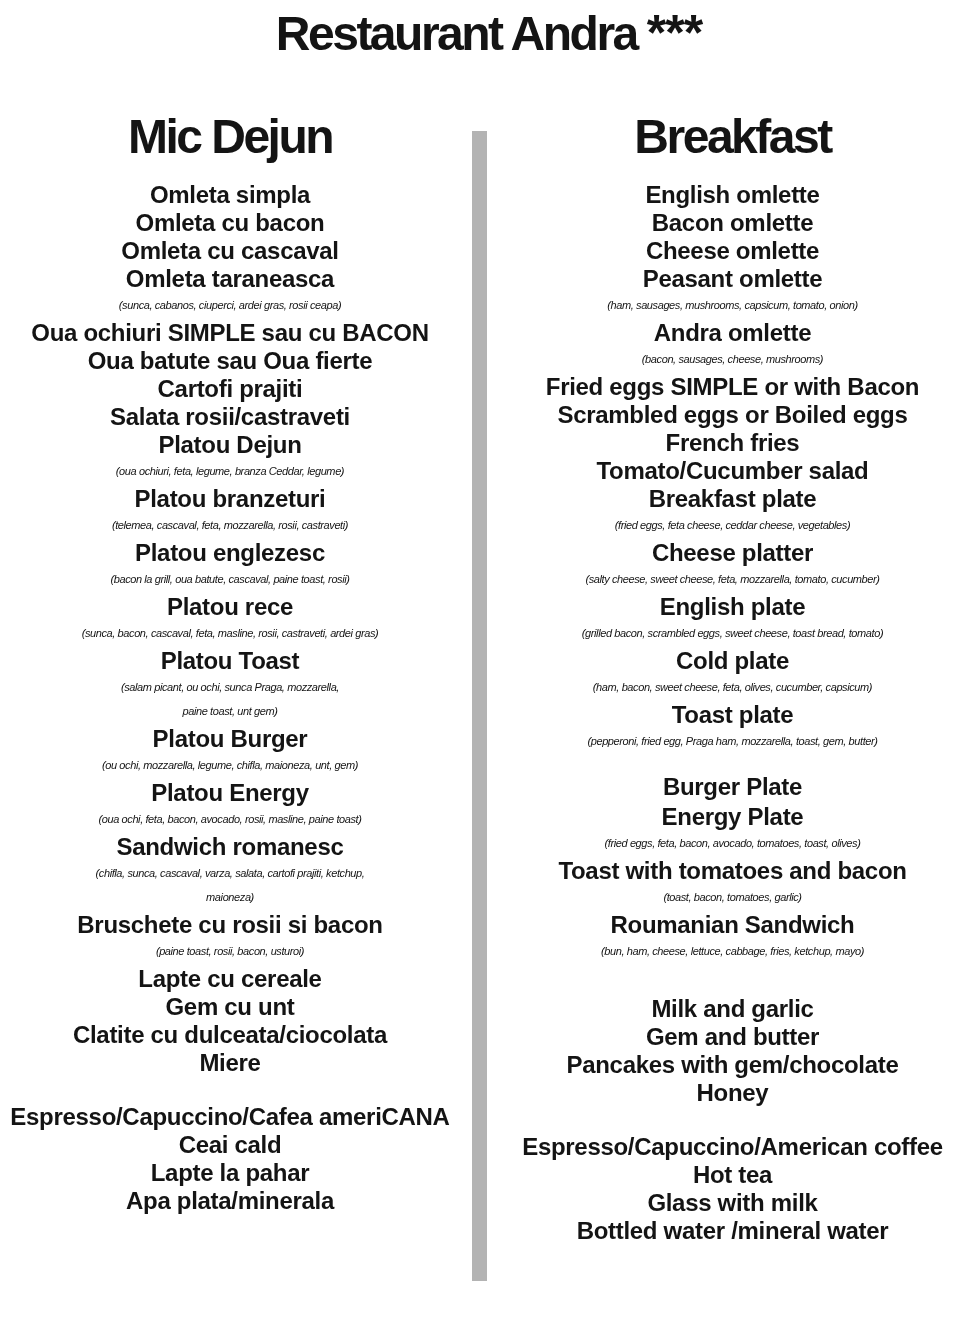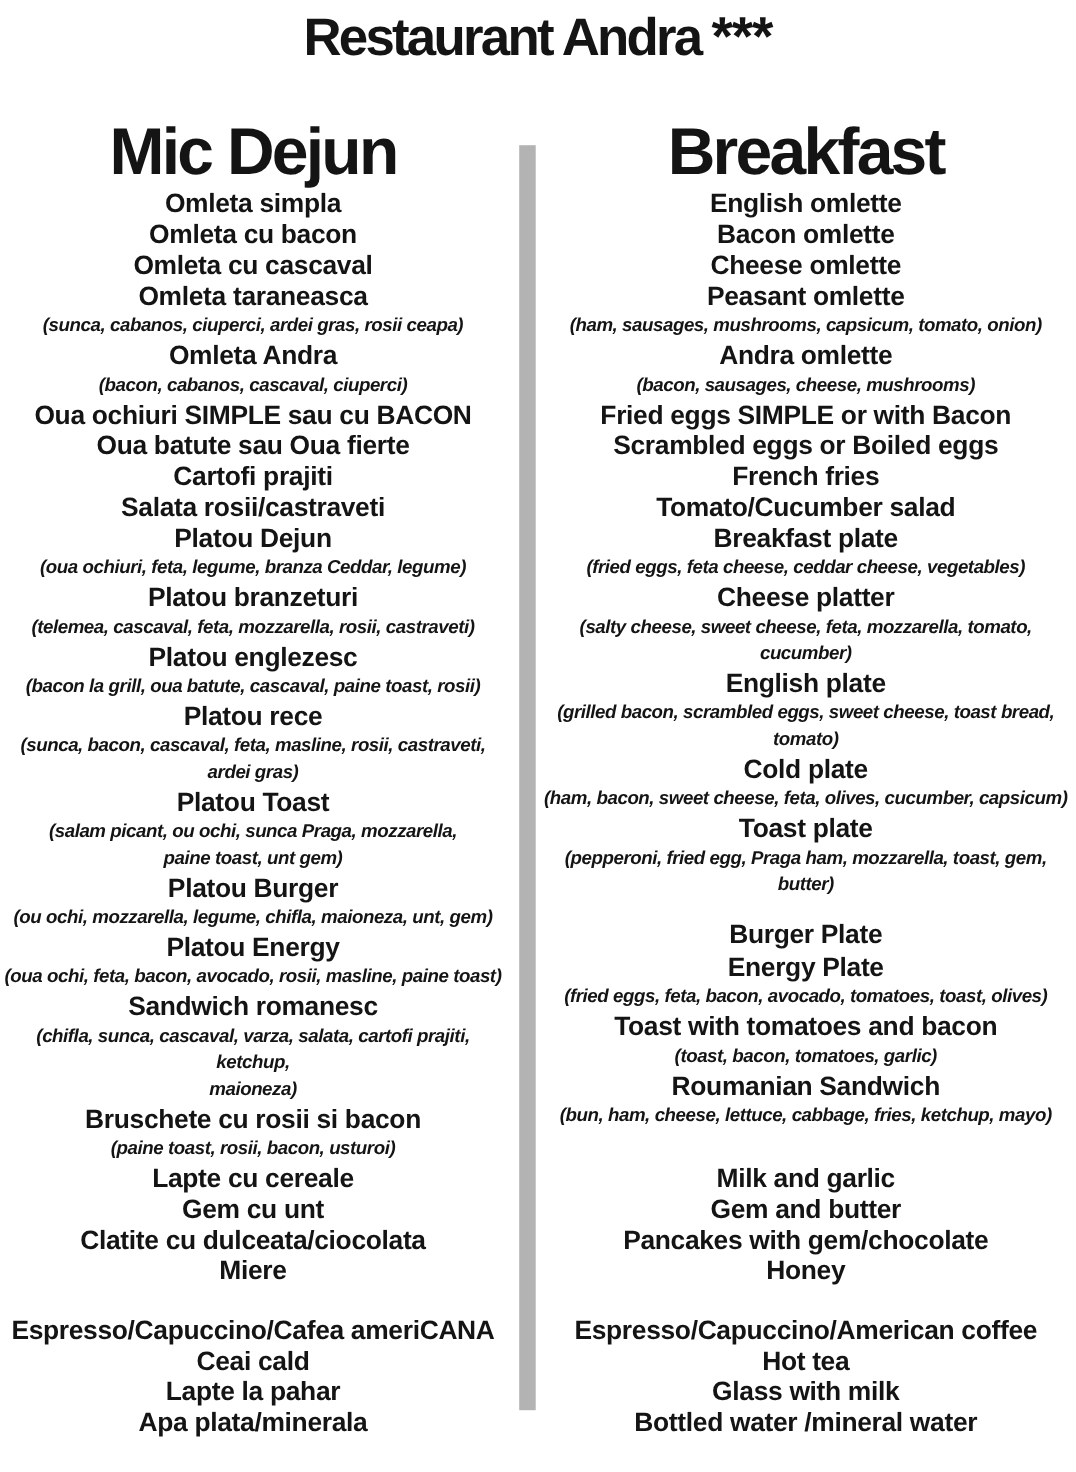--- a/index.html
+++ b/index.html
@@ -37,39 +37,38 @@
   .col-right { flex: 1; }
   .divider {
     width: 15px;
     height: 1150px;
     margin-left: 12px;
     margin-top: 28px;
     background: #b3b3b3;
     flex: none;
   }
   .col-heading {
-    margin: 0 0 0 0;
-    font-size: 60px;
+    margin: 0 0 10px 0;
+    font-size: 48px;
     font-weight: 700;
     letter-spacing: -2.5px;
     line-height: 68px;
   }
   .item-name {
     font-size: 24px;
     font-weight: 700;
     letter-spacing: -0.3px;
     line-height: 28px;
   }
   .item-note {
-    font-size: 17px;
+    font-size: 11px;
     font-style: italic;
     letter-spacing: -0.4px;
     line-height: 24px;
     white-space: pre-line;
-    font-weight: bold;
   }
   .menu-item.has-note { margin-bottom: 2px; }
 </style>
 </head>
 <body>
 
 <div class="page">
   <h1 class="title"><span>Restaurant Andra</span><span class="stars">***</span></h1>
 
   <div class="columns">
@@ -82,24 +81,20 @@
           <div class="menu-item">
             <div class="item-name">Omleta cu bacon</div>
           </div>
           <div class="menu-item">
             <div class="item-name">Omleta cu cascaval</div>
           </div>
           <div class="menu-item has-note">
             <div class="item-name">Omleta taraneasca</div>
             <div class="item-note">(sunca, cabanos, ciuperci, ardei gras, rosii ceapa)</div>
           </div>
-          <div class="menu-item has-note">
-            <div class="item-name">Omleta Andra</div>
-            <div class="item-note">(bacon, cabanos, cascaval, ciuperci)</div>
-          </div>
           <div class="menu-item">
             <div class="item-name">Oua ochiuri SIMPLE sau cu BACON</div>
           </div>
           <div class="menu-item">
             <div class="item-name">Oua batute sau Oua fierte</div>
           </div>
           <div class="menu-item">
             <div class="item-name">Cartofi prajiti</div>
           </div>
           <div class="menu-item">

